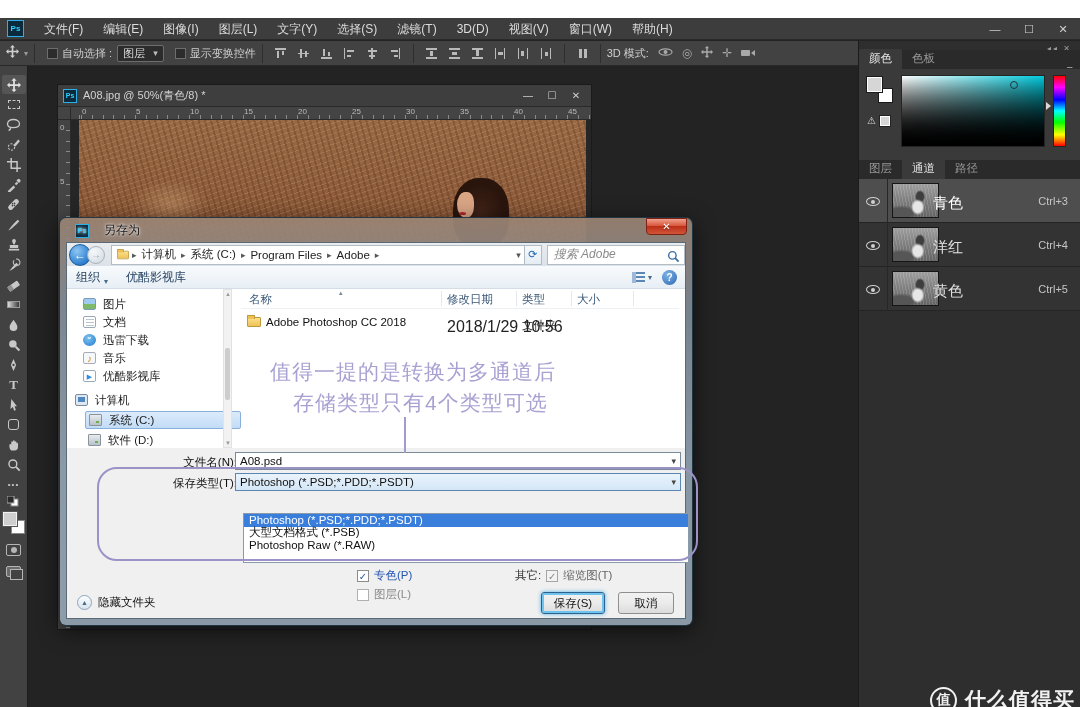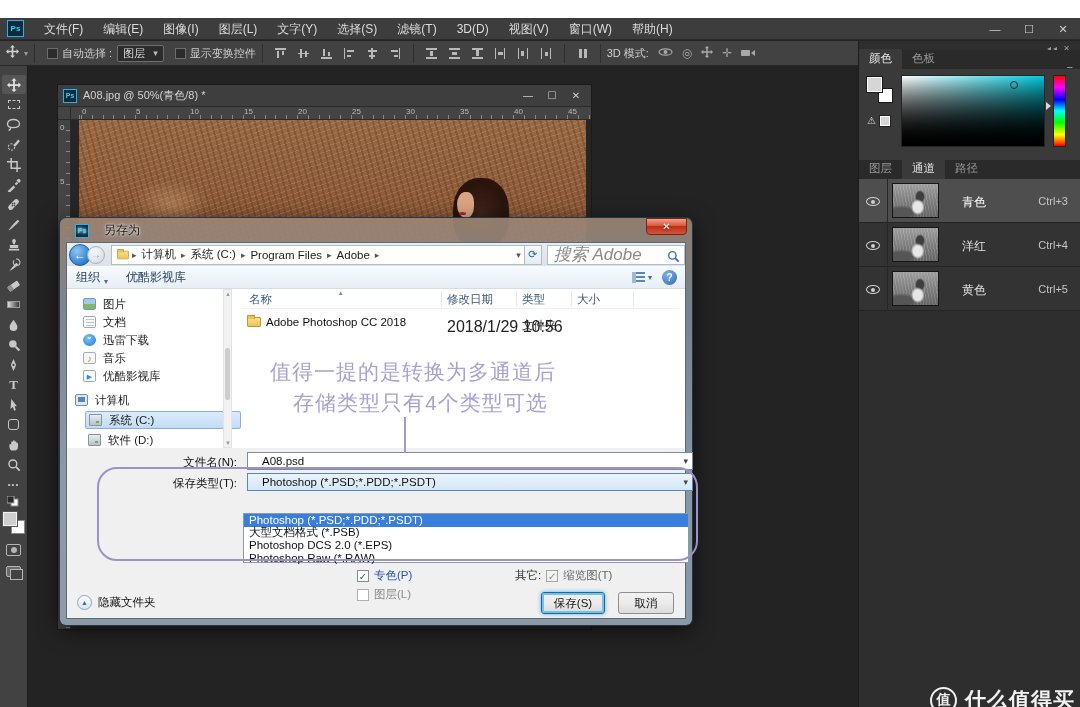--- a/index.html
+++ b/index.html
@@ -82,21 +82,21 @@
   .client{position:absolute;left:6px;top:24px;width:620px;height:377px;background:#f0f0f0;border:1px solid #5a6a76;}
   .addr{position:absolute;left:0;top:0;width:100%;height:23px;background:linear-gradient(180deg,#e8ecef,#dbe2e8);display:flex;align-items:center;}
   .navback{width:22px;height:22px;border-radius:50%;margin-left:2px;background:radial-gradient(circle at 35% 30%,#8ec7f2,#2f7fd0 70%,#1b5d9e);border:1px solid #1b5d9e;color:#fff;font-size:12px;display:flex;align-items:center;justify-content:center;flex:none;}
   .navfwd{width:18px;height:18px;border-radius:50%;margin-left:-4px;background:radial-gradient(circle at 35% 30%,#f5f8fa,#cfd8df);border:1px solid #aab4bc;color:#9aa6af;font-size:10px;display:flex;align-items:center;justify-content:center;flex:none;}
   .crumbbar{height:20px;background:#fff;border:1px solid #b2bcc6;margin-left:6px;width:416px;display:flex;align-items:center;font-size:11.5px;color:#222;position:relative;}
   .crumb{padding:0 3px;white-space:nowrap;}
   .csep{color:#555;font-size:9px;padding:0 2px;}
   .crumbdd{position:absolute;right:3px;color:#555;font-size:9px;}
   .refresh{width:17px;height:20px;border:1px solid #b2bcc6;border-left:none;background:linear-gradient(#f6fafd,#e4edf4);color:#2d6fb8;font-size:11px;display:flex;align-items:center;justify-content:center;}
   .search{height:20px;width:139px;margin-left:5px;background:#fff;border:1px solid #b2bcc6;display:flex;align-items:center;position:relative;}
-  .search .ph{font-size:17px;color:#8a8a8a;font-style:italic;padding-left:6px;}
+  .search .ph{font-size:12px;color:#8a8a8a;font-style:italic;padding-left:6px;}
   .mag{position:absolute;right:4px;top:3px;}
   .dtoolbar{position:absolute;left:0;top:23px;width:100%;height:23px;background:linear-gradient(180deg,#f8fbfd,#e7eef5);border-bottom:1px solid #d4dde5;display:flex;align-items:center;font-size:12px;color:#1f3c5c;}
   .titem{padding:0 9px;display:flex;align-items:flex-end;gap:4px;white-space:nowrap;}
   .titem::after{content:"";}
   .tdd::after{content:"▾";font-size:8px;color:#4a6a8a;}
   .viewsico{margin-left:auto;display:flex;align-items:center;gap:3px;padding-right:10px;}
   .gridico{width:13px;height:11px;background:repeating-linear-gradient(180deg,#5b87b5 0 2px,transparent 2px 4px);border-left:4px solid #9db9d5;}
   .helpico{width:15px;height:15px;border-radius:50%;background:radial-gradient(circle at 35% 30%,#7db4e8,#2f66b0);color:#fff;font-size:10px;font-weight:bold;display:flex;align-items:center;justify-content:center;margin-right:8px;}
   .body{position:absolute;left:0;top:46px;width:100%;height:159px;background:#fff;}
   .sbi{position:absolute;display:flex;align-items:center;gap:7px;font-size:11.5px;color:#1a1a1a;height:18px;}
@@ -120,21 +120,21 @@
   .colsep{position:absolute;top:2px;width:1px;height:15px;background:#e4e8ec;}
   .sorttri{position:absolute;left:272px;top:0px;font-size:7px;color:#7a8a98;}
   .hdrline{position:absolute;left:174px;top:19px;right:6px;height:1px;background:#eef1f4;}
   .folder{width:14px;height:10px;background:linear-gradient(#fbe18b,#eec157);border:1px solid #c09a3a;border-radius:1px;position:relative;flex:none;}
   .folder::before{content:"";position:absolute;top:-3px;left:-1px;width:6px;height:3px;background:#eec157;border:1px solid #c09a3a;border-bottom:none;border-radius:1px 1px 0 0;}
   .frow{position:absolute;left:180px;top:27px;display:flex;align-items:center;gap:5px;font-size:11.5px;color:#111;}
   .fdate{position:absolute;left:380px;top:29px;font-size:16px;color:#222;}
   .ftype{position:absolute;left:455px;top:29px;font-size:11.5px;color:#222;}
   .fnrow{position:absolute;left:0;width:100%;font-size:11.5px;color:#111;}
   .flabel{position:absolute;text-align:right;width:85px;color:#111;}
-  .combo{position:absolute;left:180px;width:446px;height:18px;background:#fff;border:1px solid #7a8a99;display:flex;align-items:center;font-size:11.5px;color:#111;padding-left:14px;}
+  .combo{position:absolute;left:168px;width:446px;height:18px;background:#fff;border:1px solid #7a8a99;display:flex;align-items:center;font-size:11.5px;color:#111;padding-left:4px;}
   .combo .da{position:absolute;right:4px;font-size:9px;color:#444;}
   .combo.focus{background:linear-gradient(180deg,#eaf3fb,#d4e7f7);border-color:#5a86b4;}
   .list{position:absolute;left:176px;top:270px;width:446px;height:50px;background:#fff;border:1px solid #8a9aa9;z-index:6;}
   .li{height:12.5px;font-size:11.5px;color:#111;display:flex;align-items:center;padding-left:5px;white-space:nowrap;}
   .li.sel{background:#3a7edc;color:#fff;}
   .cbx{width:12px;height:12px;background:#fff;border:1px solid #8b8b8b;font-size:10px;line-height:11px;text-align:center;color:#2456b0;flex:none;}
   .cbx.gray{color:#8a8a8a;background:#f2f2f2;border-color:#a5a5a5;}
   .cbx.off{border-color:#b0b0b0;}
   .cbrow{position:absolute;display:flex;align-items:center;gap:5px;font-size:11.5px;}
   .grayline{position:absolute;left:500px;top:313px;width:118px;height:1px;background:#c6d0da;}
@@ -173,21 +173,21 @@
   .eye{position:absolute;left:7px;top:18px;width:14px;height:9px;border:1px solid #cfcfcf;border-radius:50%;}
   .eye::after{content:"";position:absolute;left:4px;top:1.5px;width:4px;height:4px;border-radius:50%;background:#cfcfcf;}
   .eyesep{position:absolute;left:28px;top:0;width:1px;height:44px;background:#272727;}
   .thumb{position:absolute;left:33px;top:4px;width:47px;height:35px;border:1px solid #161616;
     background:
       radial-gradient(11px 13px at 55% 70%, #e6e6e6 0 40%, transparent 62%),
       radial-gradient(7px 9px at 60% 38%, #3e3e3e 0 50%, transparent 72%),
       radial-gradient(22px 10px at 18% 88%, #565656 0 50%, transparent 78%),
       repeating-linear-gradient(80deg, rgba(255,255,255,.14) 0 1px, transparent 1px 3px),
       linear-gradient(180deg,#9d9d9d,#7b7b7b 55%,#646464);}
-  .chname{position:absolute;left:103px;top:15px;font-size:12px;color:#e0e0e0;}
+  .chname{position:absolute;left:74px;top:15px;font-size:15px;color:#e0e0e0;}
   .chkey{position:absolute;right:12px;top:16px;font-size:11px;color:#c5c5c5;}
 
   
   .wm{left:930px;top:668px;z-index:70;display:flex;align-items:center;gap:8px;color:#f1f1f1;}
   .wmc{width:27px;height:27px;border:2.5px solid #f1f1f1;border-radius:50%;font-size:14px;font-weight:bold;display:flex;align-items:center;justify-content:center;}
   .wmt{font-size:21px;font-weight:bold;letter-spacing:1px;}
 </style>
 </head>
 <body>
 
@@ -601,21 +601,20 @@
         <span class="flabel" style="left:85px;top:3px;">保存类型(T):</span>
         <div class="combo focus" style="top:0;">
           <span>Photoshop (*.PSD;*.PDD;*.PSDT)</span>
             <span class="da">▾</span>
         </div>
       </div>
 
       <div class="list">
         <div class="li sel">Photoshop (*.PSD;*.PDD;*.PSDT)</div>
         <div class="li">大型文档格式 (*.PSB)</div>
-        <div class="li">Photoshop DCS 2.0 (*.EPS)</div>
         <div class="li">Photoshop Raw (*.RAW)</div>
       </div>
 
       <div class="grayline"></div>
 
       <div class="cbrow" style="left:290px;top:325px;color:#2456b0;">
         <div class="cbx">✓</div>
         <span>专色(P)</span>
       </div>
       <div class="cbrow" style="left:448px;top:325px;color:#333;">

